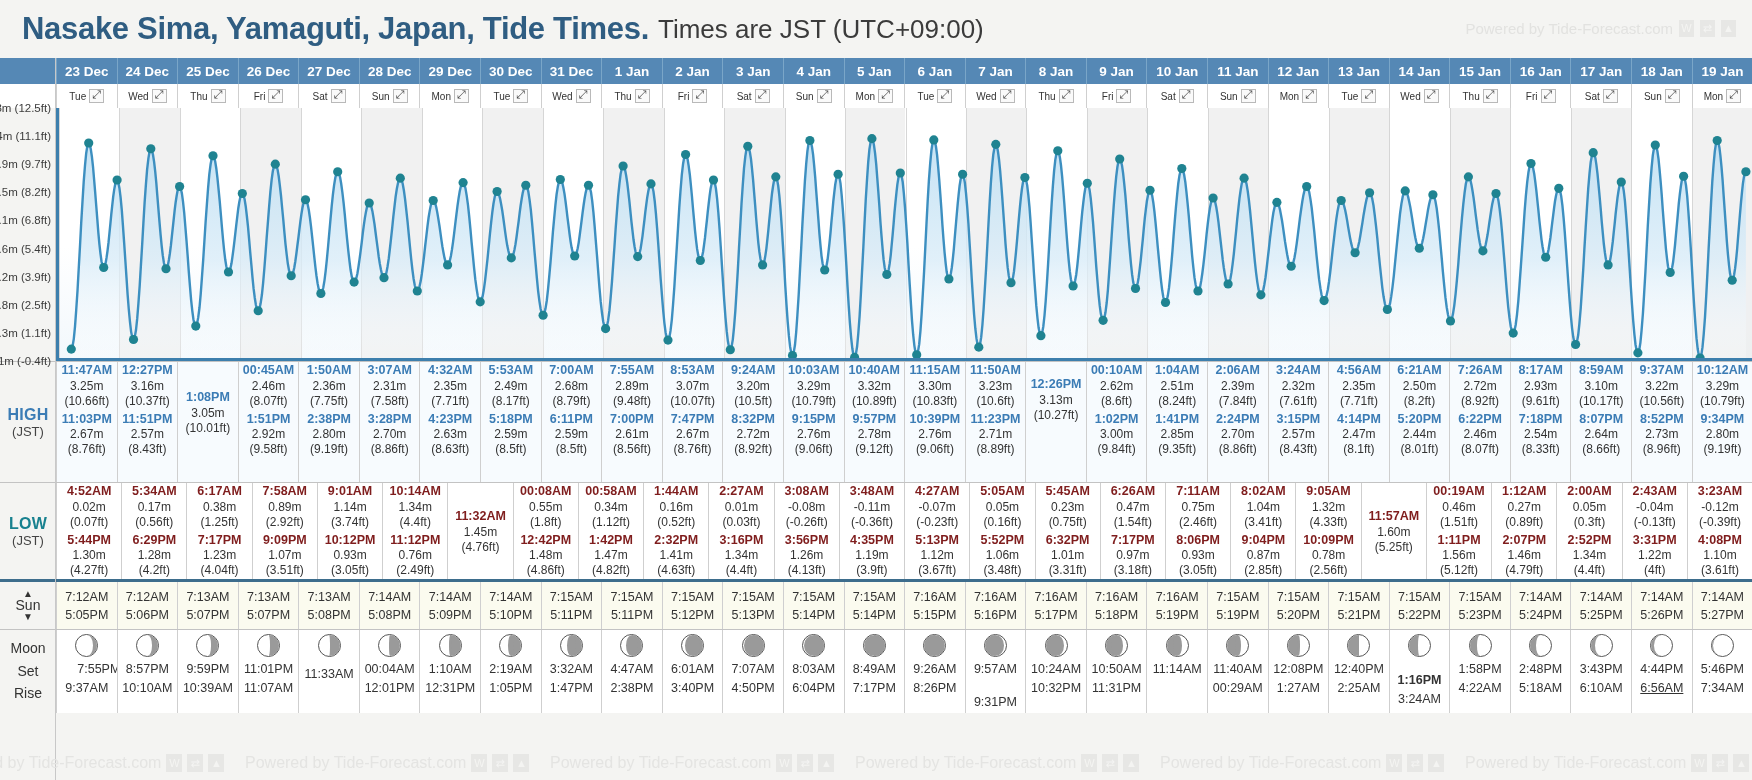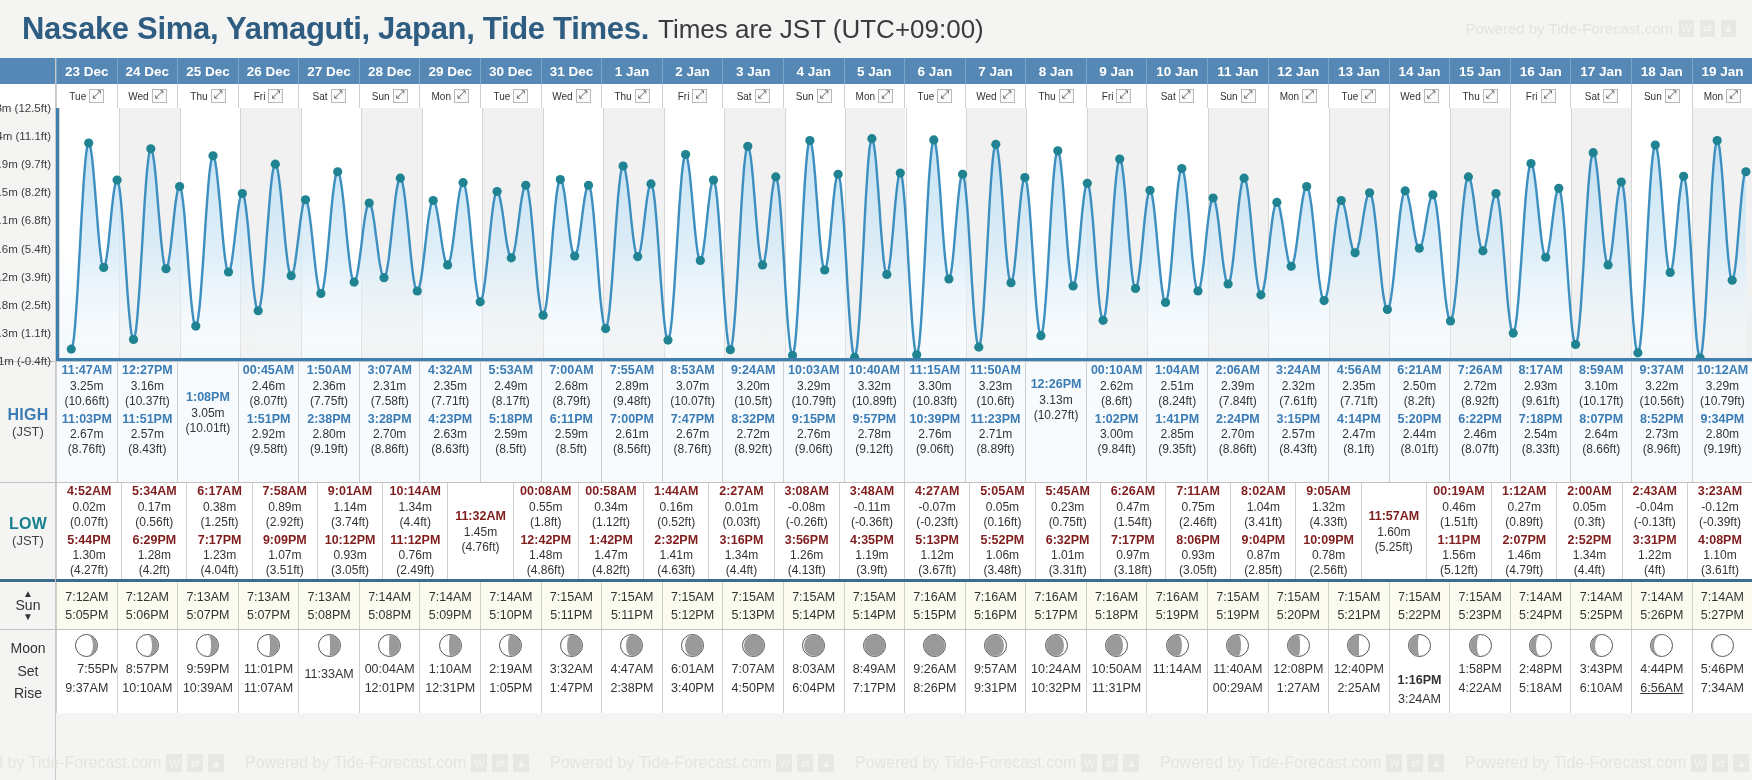--- a/index.html
+++ b/index.html
@@ -1421,21 +1421,21 @@
         </div>
         <div style="margin-top: 3px;">9:26AM</div>
         <div style="margin-top: 3px;">8:26PM</div>
       </div>
       <div class="mooncell">
         <div class="moonglyph">
           <div class="lit" style="left: 0px; width: 50%;"></div>
           <div class="ell" style="width: 84%; left: 8%;"></div>
         </div>
         <div style="margin-top: 3px;">9:57AM</div>
-        <div style="margin-top: 3px;">9:31PM</div>
+        <div style="margin-top: 17px;">9:31PM</div>
       </div>
       <div class="mooncell">
         <div class="moonglyph">
           <div class="lit" style="left: 0px; width: 50%;"></div>
           <div class="ell" style="width: 72%; left: 14%;"></div>
         </div>
         <div style="margin-top: 3px;">10:24AM</div>
         <div style="margin-top: 3px;">10:32PM</div>
       </div>
       <div class="mooncell">

